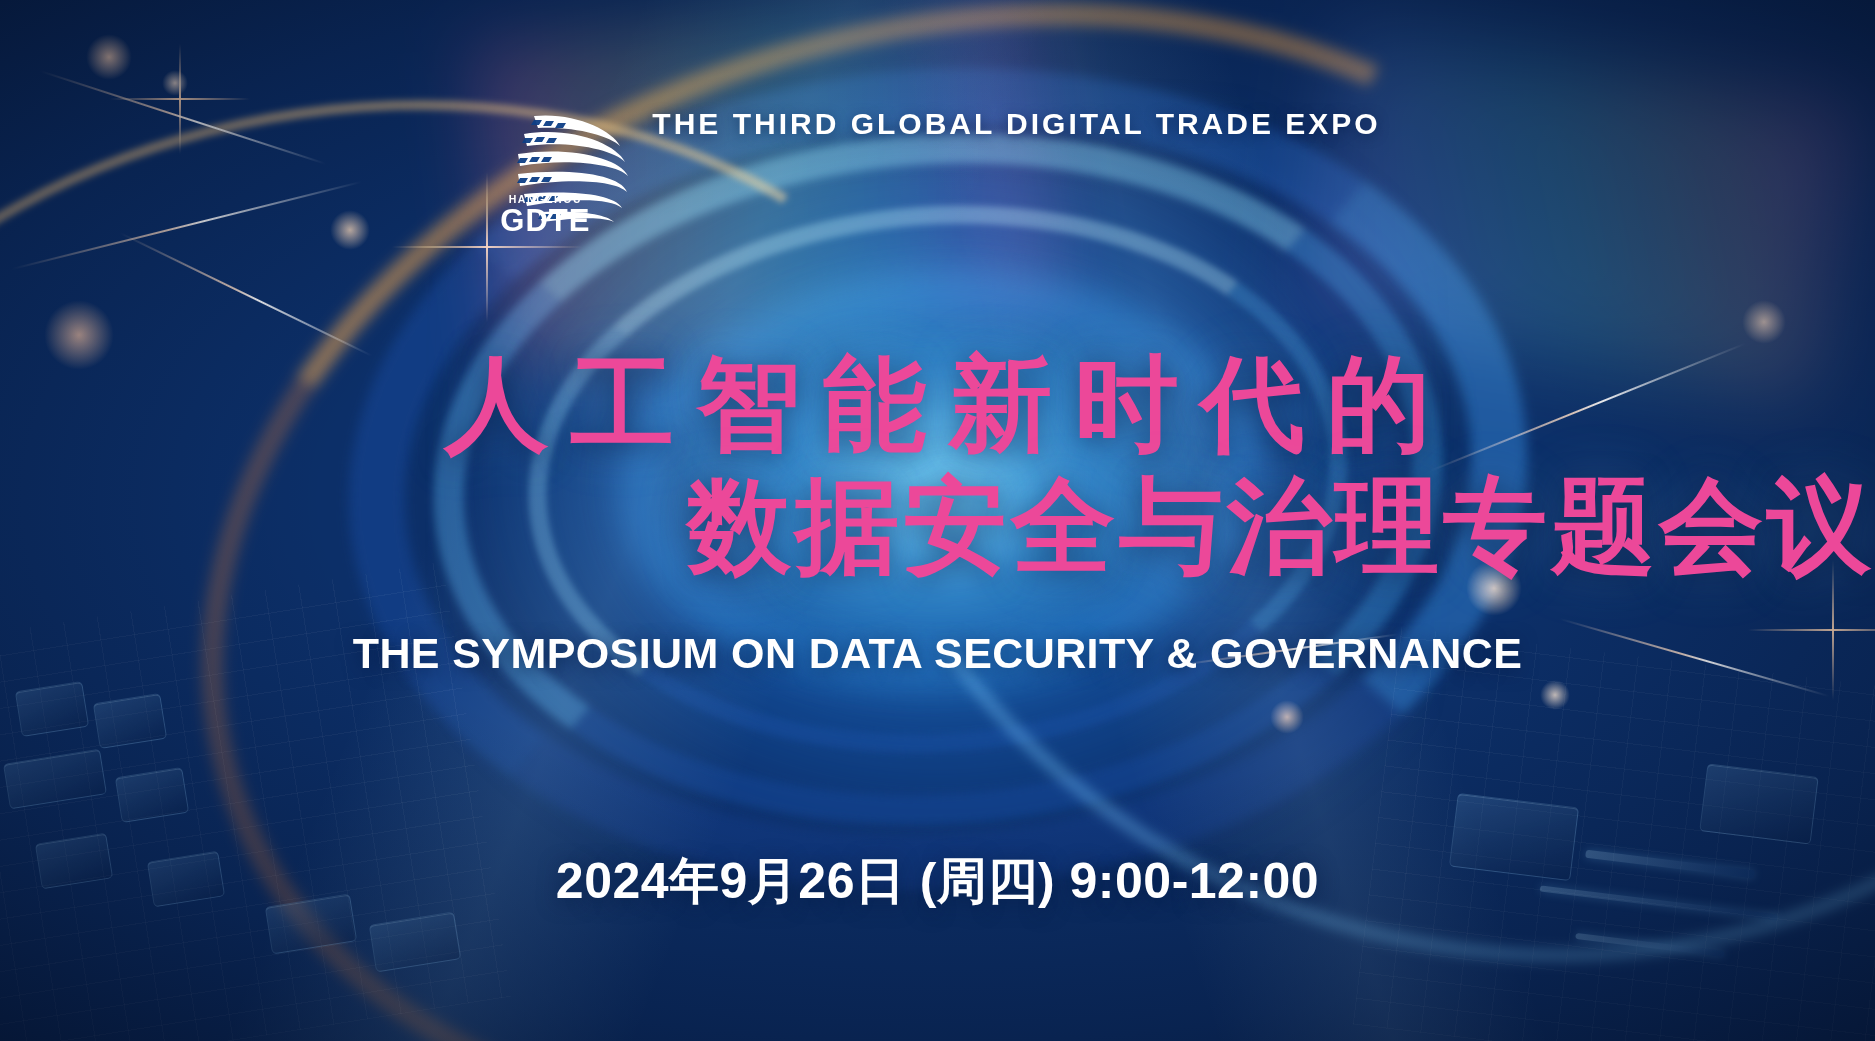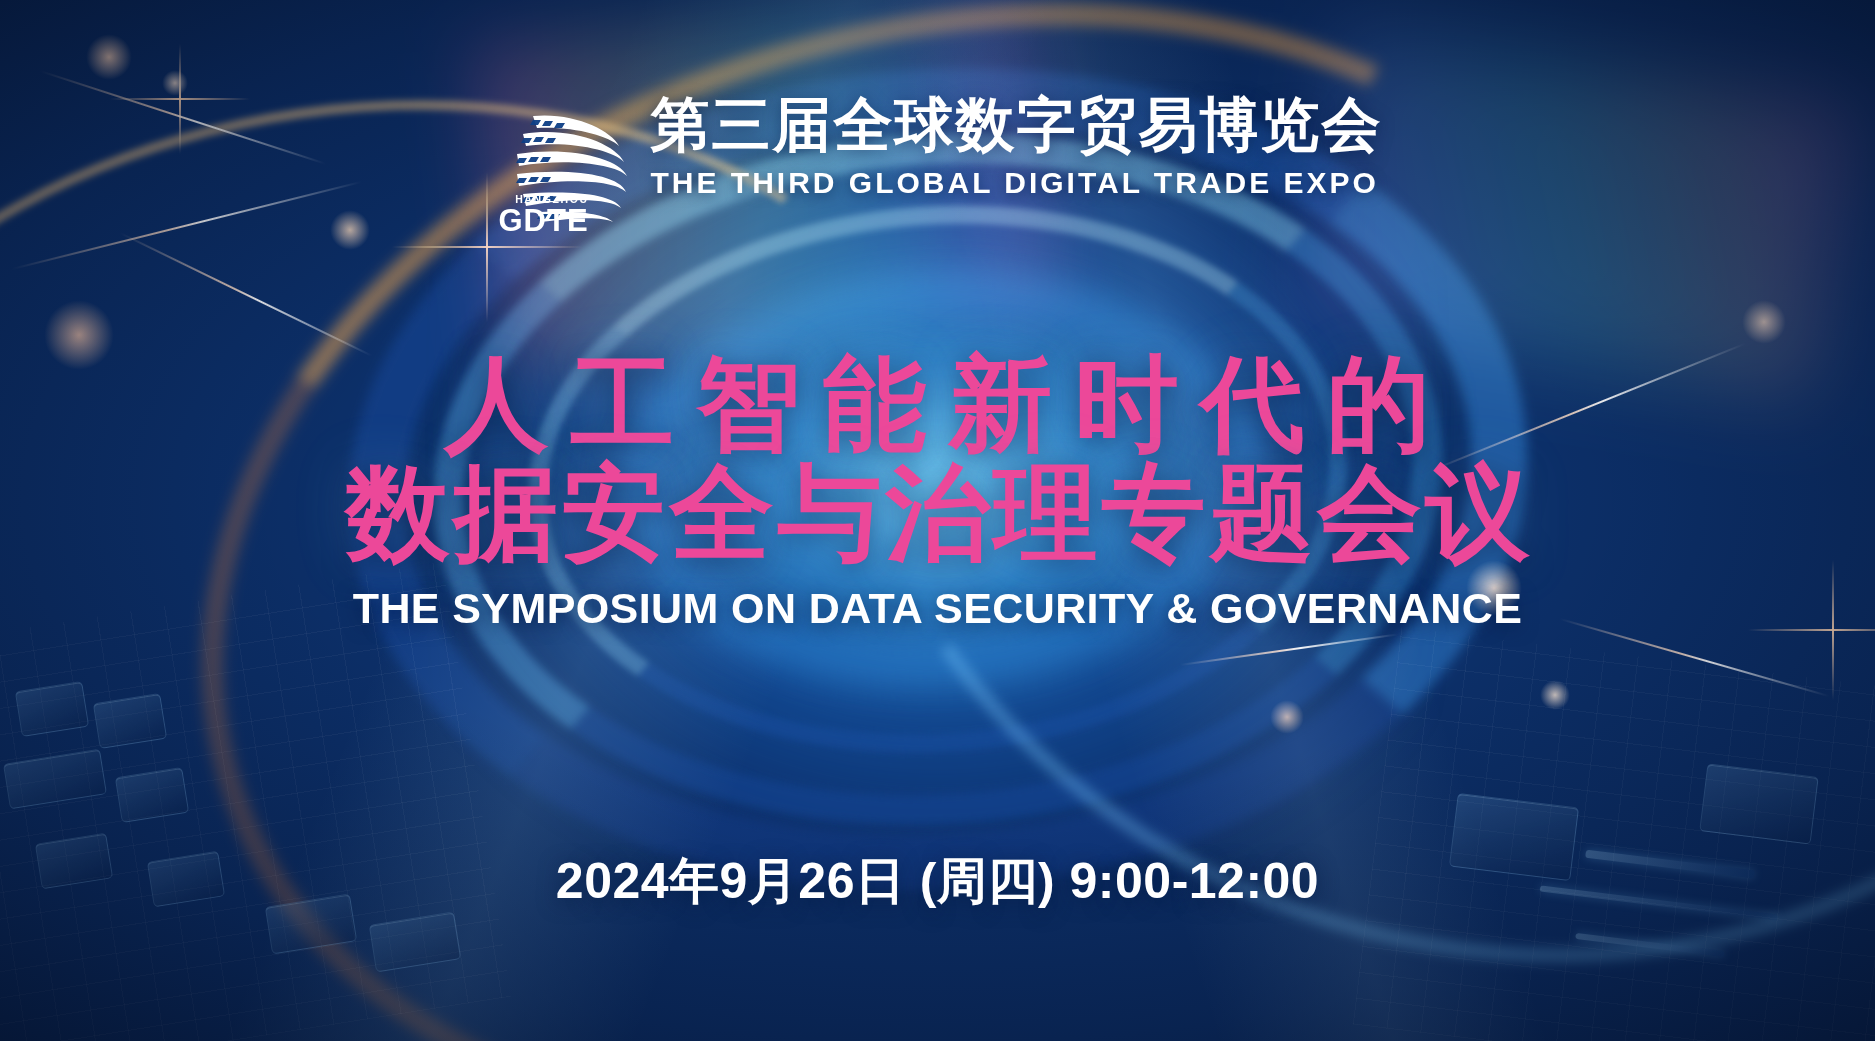--- a/index.html
+++ b/index.html
@@ -232,21 +232,21 @@
     width: 140px;
     height: 128px;
     flex: none;
     margin-top: 8px;
   }
   .logo-mark svg { display: block; }
   .logo-word {
     position: absolute;
     left: 6px;
     bottom: -8px;
-    text-align: right;
+    text-align: center;
     line-height: 1;
   }
   .logo-word .hz {
     display: block;
     color: #ffffff;
     font-size: 10.5px;
     font-weight: 700;
     letter-spacing: 1.6px;
   }
   .logo-word .gdte {
@@ -295,24 +295,25 @@
   }
   .title-cn-1 {
     font-size: 104px;
     letter-spacing: 22px;
     text-indent: 22px;
   }
   .title-cn-2 {
     font-size: 104px;
     letter-spacing: 4px;
     text-indent: 4px;
-    margin-top: 5px;
+    margin-top: 18px;
+    text-align: right;
   }
   .title-en {
-    margin-top: 16px;
+    margin-top: 48px;
     color: #ffffff;
     font-size: 43px;
     font-weight: 700;
     letter-spacing: 0.4px;
     line-height: 1.28;
     text-shadow: 0 3px 18px rgba(4,22,62,0.60);
   }
   .title-en span { display: block; white-space: nowrap; }
 
   
@@ -413,21 +414,20 @@
             <path d="M47 114 l8 0 l-3 5 l-8 0 Z M59 114 l8 0 l-3 5 l-8 0 Z"></path>
           </g>
         </svg>
         <div class="logo-word">
           <span class="hz">HANGZHOU</span>
           <span class="gdte">GDTE</span>
         </div>
       </div>
 
       <div class="header-text">
-        <div class="expo-cn">第三届全球数字贸易博览会</div>
         <div class="expo-en">THE THIRD GLOBAL DIGITAL TRADE EXPO</div>
       </div>
     </div>
 
     <div class="title-block">
       <div class="title-cn-1">人工智能新时代的</div>
       <div class="title-cn-2">数据安全与治理专题会议</div>
       <div class="title-en">
         <span>THE SYMPOSIUM ON DATA SECURITY &amp; GOVERNANCE</span>
       </div>

